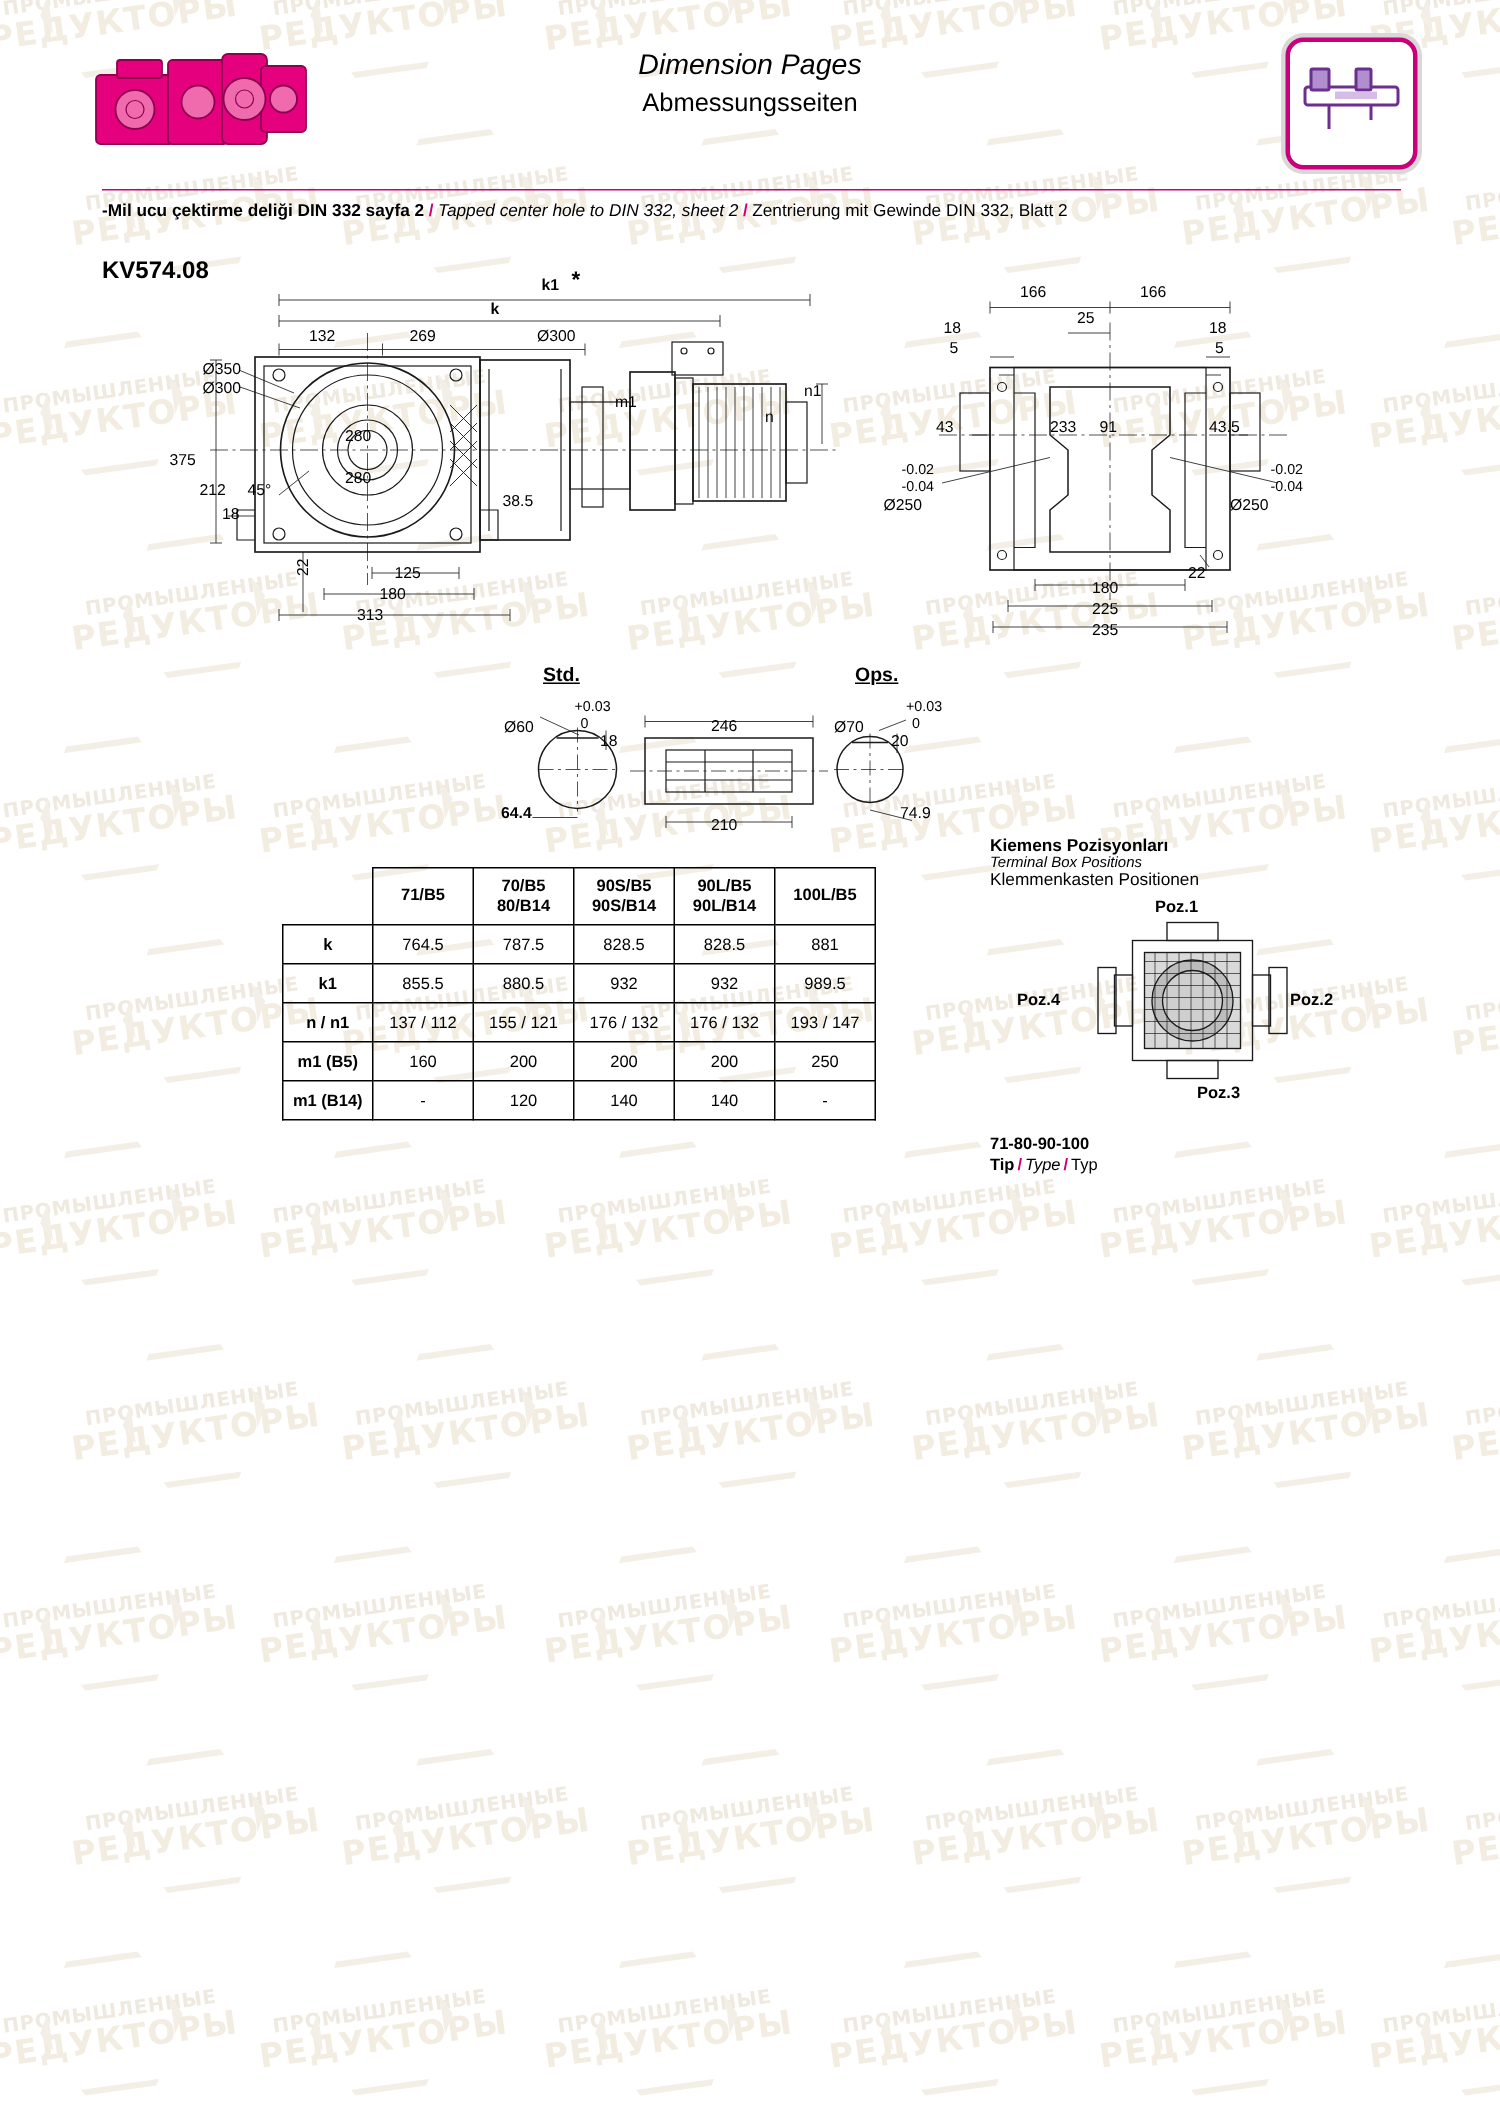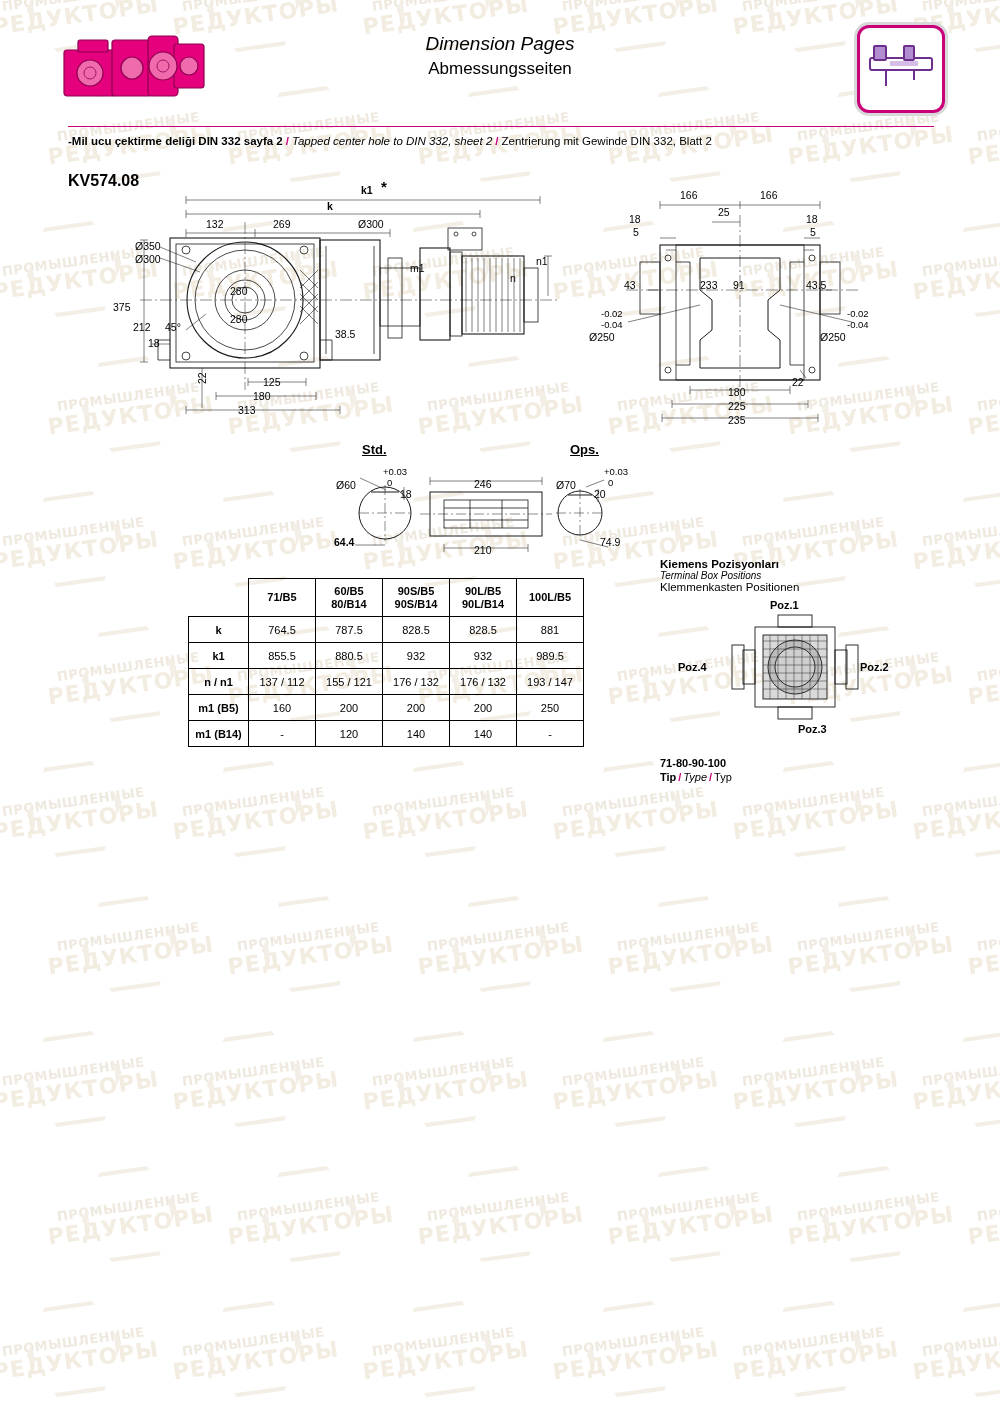--- a/index.html
+++ b/index.html
@@ -766,21 +766,21 @@
 
   <table class="tbl">
     <thead>
       <tr>
         <th class="rowhead" style="border:none;"></th>
         <th class="colhead">
           <div>71/B5</div>
           <div></div>
         </th>
         <th class="colhead">
-          <div>60/B5</div>
+          <div>70/B5</div>
           <div>80/B14</div>
         </th>
         <th class="colhead">
           <div>90S/B5</div>
           <div>90S/B14</div>
         </th>
         <th class="colhead">
           <div>90L/B5</div>
           <div>90L/B14</div>
         </th>

